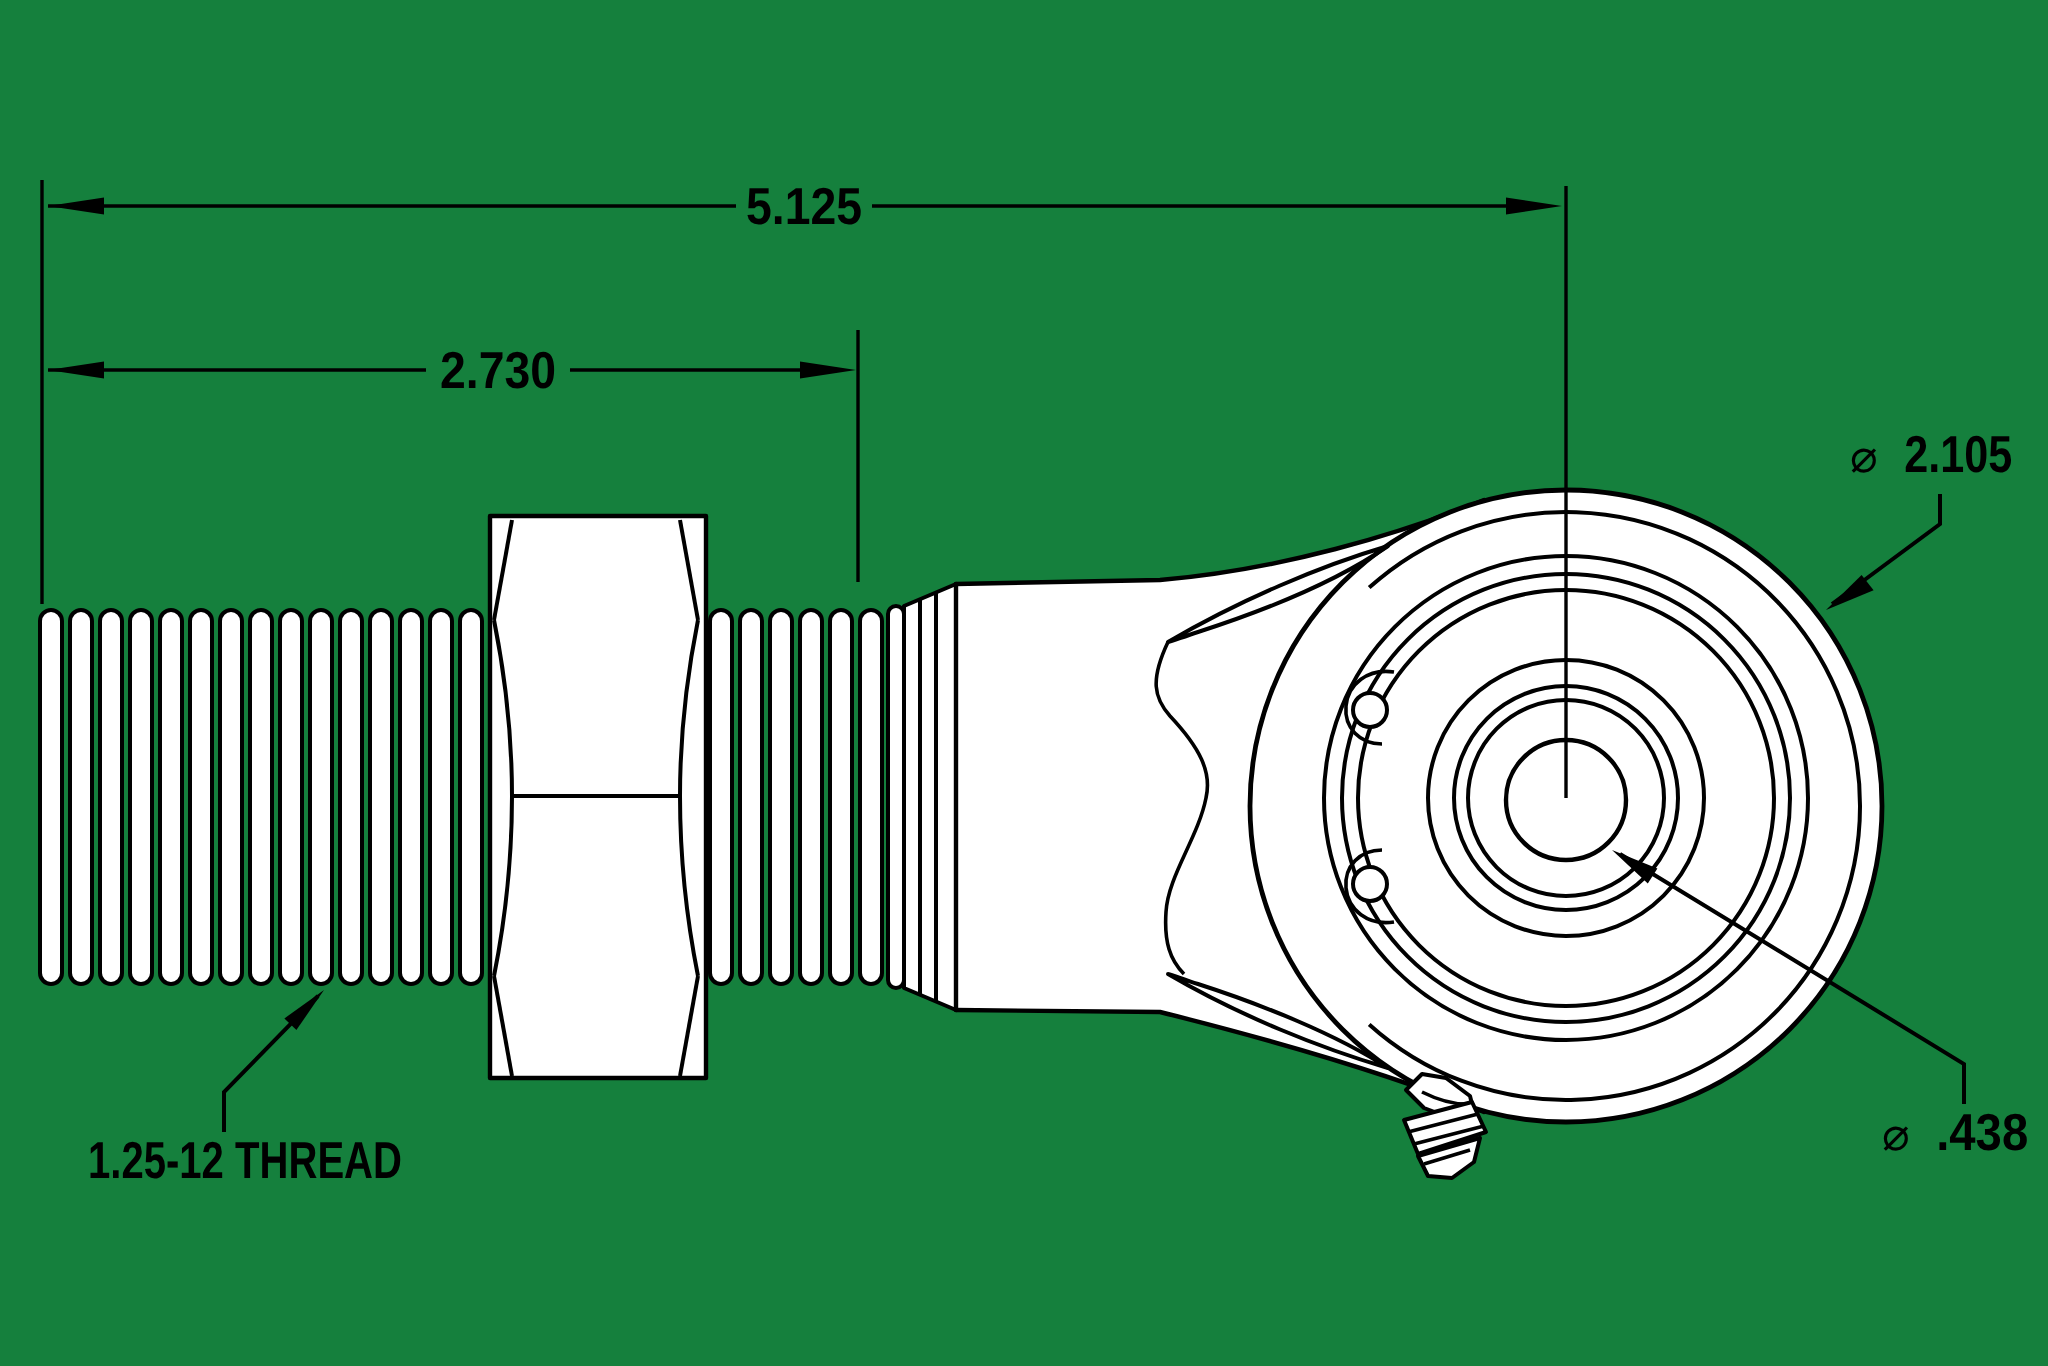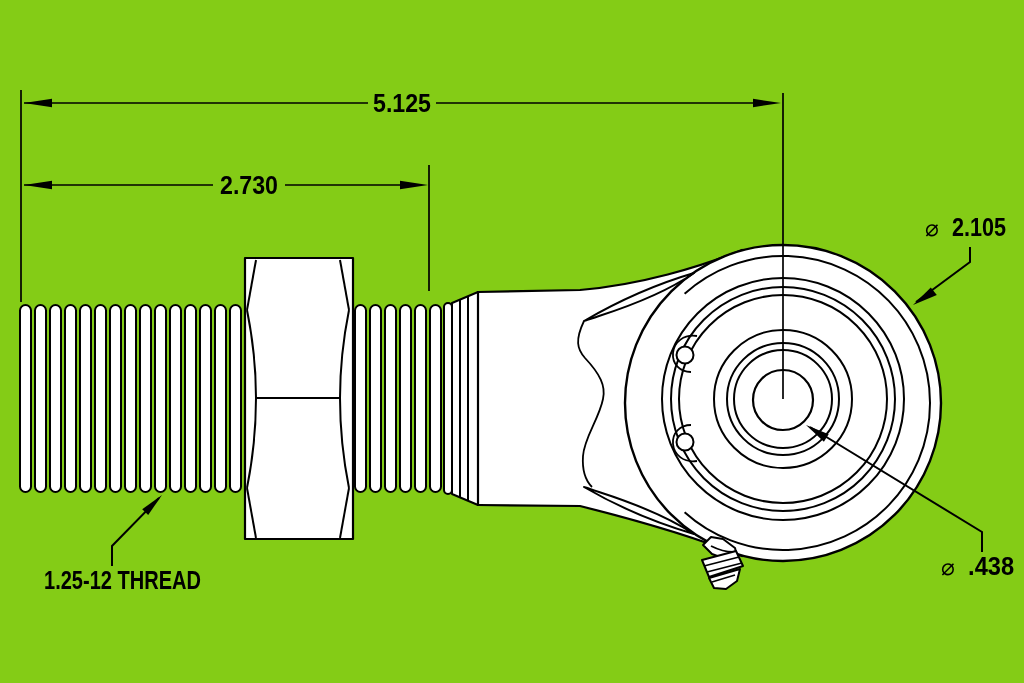--- a/index.html
+++ b/index.html
@@ -1,16 +1,16 @@
 <!DOCTYPE html>
 <html><head>
 <meta charset="utf-8">
 <style>
   html,body{margin:0;padding:0;background:#ffffff;}
-  .stage{width:1024px;height:683px;position:relative;background:#84cc16;}
+  .stage{width:1024px;height:683px;position:relative;background:#15803d;}
   svg{display:block;}
   .fillw{fill:#ffffff;stroke:none;}
   .s1{fill:#ffffff;stroke:#000;stroke-width:2.2;stroke-linejoin:round;}
   .s1t{fill:#ffffff;stroke:#000;stroke-width:2;stroke-linejoin:round;}
   .ln{fill:none;stroke:#000;stroke-width:2.2;stroke-linecap:round;}
   .ring{fill:none;stroke:#000;stroke-width:2;}
   .thin{fill:none;stroke:#000;stroke-width:1.8;}
   .dim{fill:none;stroke:#000;stroke-width:1.7;}
   .ldr{fill:none;stroke:#000;stroke-width:2;}
   .arr{fill:#000;stroke:none;}

